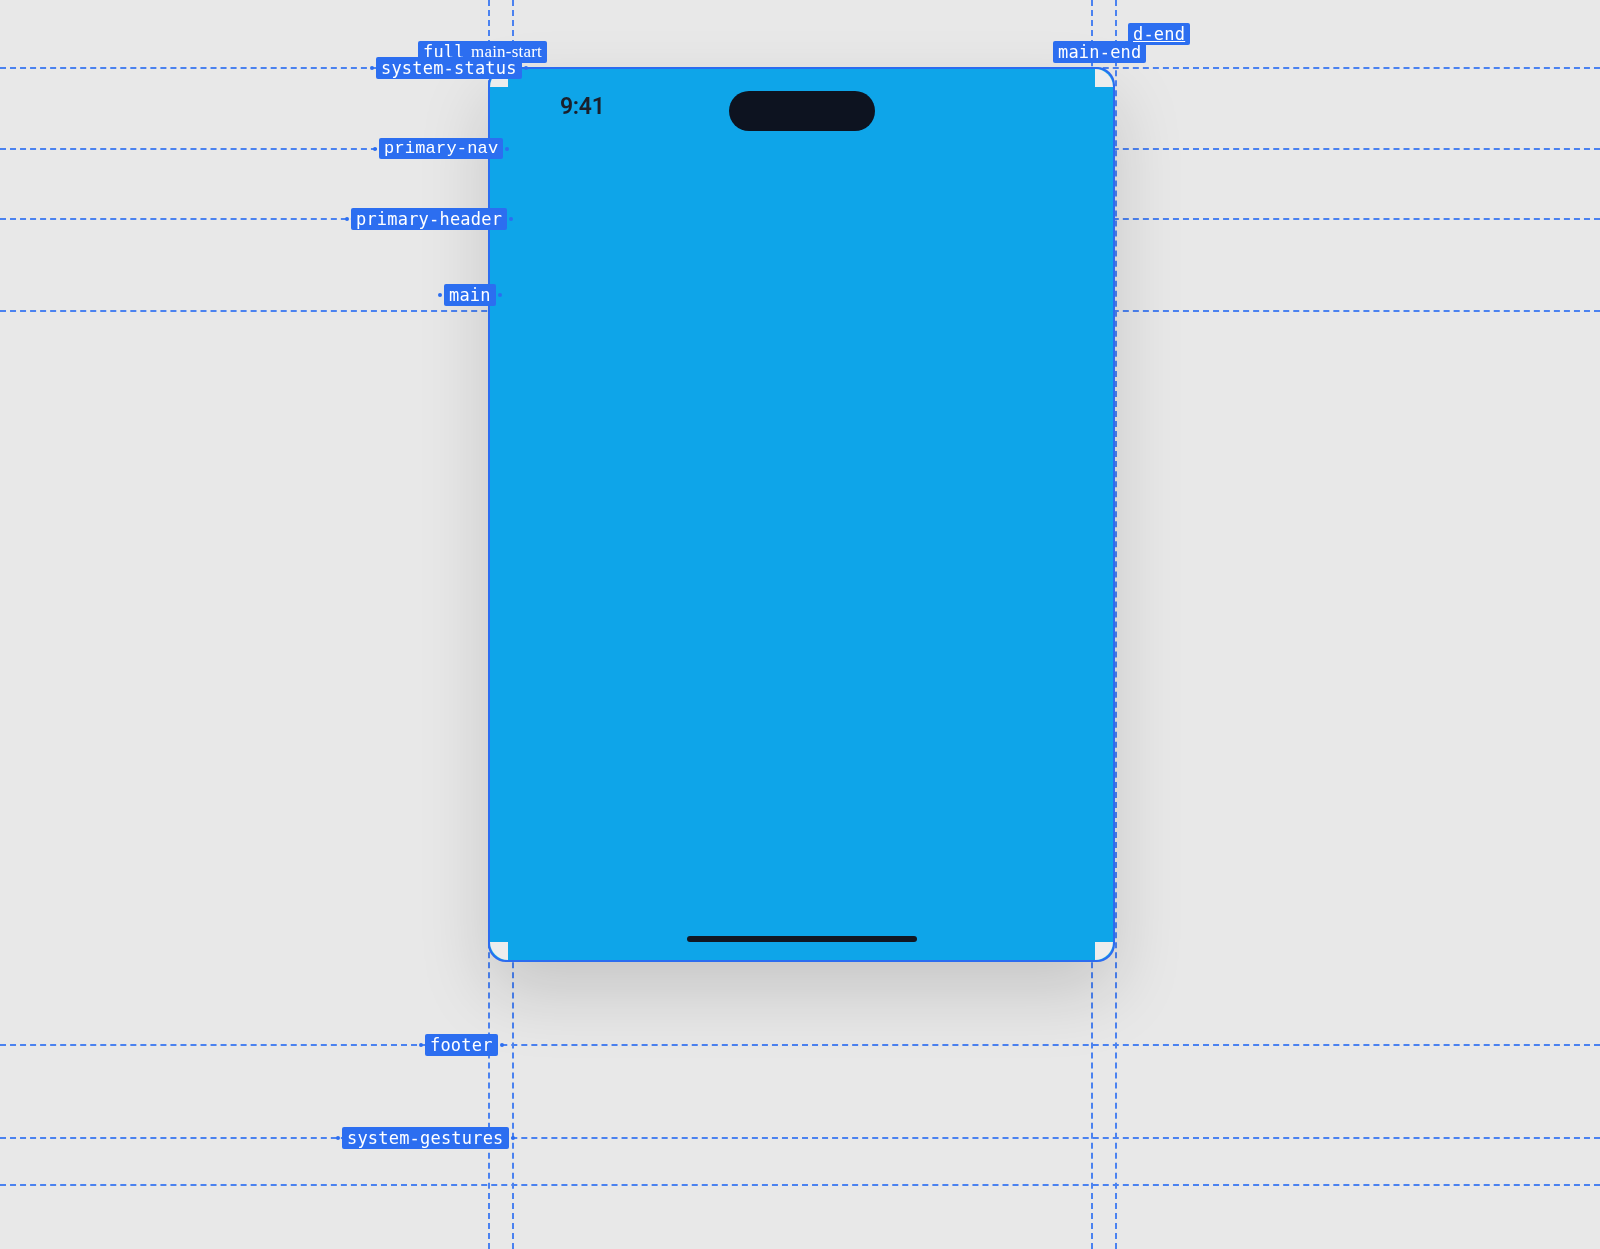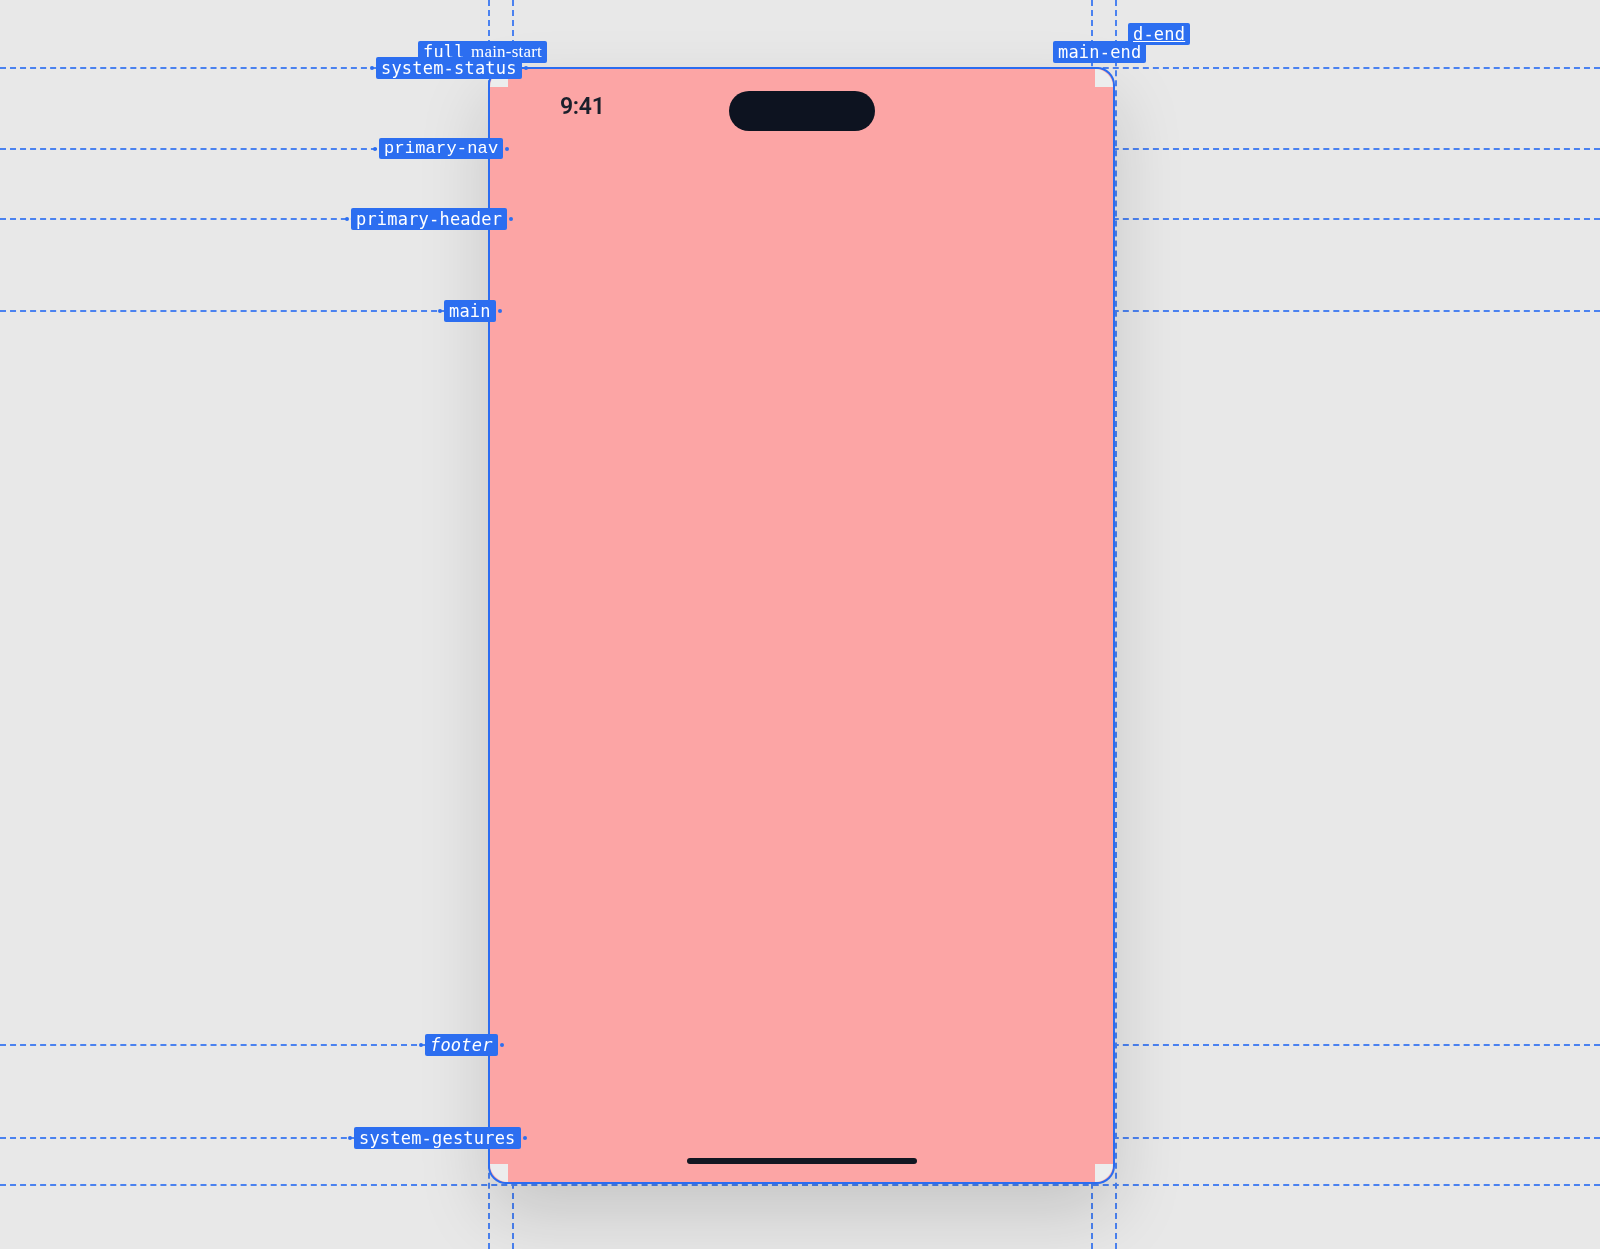--- a/index.html
+++ b/index.html
@@ -16,22 +16,22 @@
       overflow: hidden;
       font-family: -apple-system, BlinkMacSystemFont, "Segoe UI", Roboto, Helvetica, Arial, sans-serif;
     }
 
     
     .phone {
       position: absolute;
       left: 488px;
       top: 67px;
       width: 627px;
-      height: 1117px;
-      background: #fca5a5;
+      height: 895px;
+      background: #0ea5e9;
       border: 2px solid #2b6cf0;
       border-radius: 18px;
       box-shadow: 0 30px 70px rgba(0,0,0,0.15);
       z-index: 10;
       text-decoration: underline;
     }
 
     .phone-corner {
       position: absolute;
       width: 18px;
@@ -135,23 +135,23 @@
 <div class="hguide" style="top:1184px"></div>
 
 <div class="label vlabel" style="left:418px; top:41px;">full-bleed</div>
 <div class="label vlabel" style="left:466px; top:41px;font-family:Liberation Serif, serif;">main-start</div>
 <div class="label vlabel" style="left:1053px; top:41px;">main-end</div>
 <div class="label vlabel" style="left:1128px; top:23px;text-decoration:underline;">d-end</div>
 
 <div class="label" style="left:376px; top:57px;">system-status</div>
 <div class="label" style="left:379px; top:138px;font-family:Liberation Mono, monospace;">primary-nav</div>
 <div class="label" style="left:351px; top:208px;">primary-header</div>
-<div class="label" style="left:444px; top:300px;">main</div>
-<div class="label" style="left:425px; top:1034px;font-style:italic;">footer</div>
-<div class="label" style="left:354px; top:1127px;">system-gestures</div>
+<div class="label" style="left:444px; top:284px;">main</div>
+<div class="label" style="left:425px; top:1034px;">footer</div>
+<div class="label" style="left:342px; top:1127px;">system-gestures</div>
 
 <div class="phone">
   <div class="phone-corner tl"></div>
   <div class="phone-corner tr"></div>
   <div class="phone-corner bl"></div>
   <div class="phone-corner br"></div>
 
   <div class="clock">9:41</div>
   <div class="dynamic-island"></div>
   <div class="home-indicator"></div>

